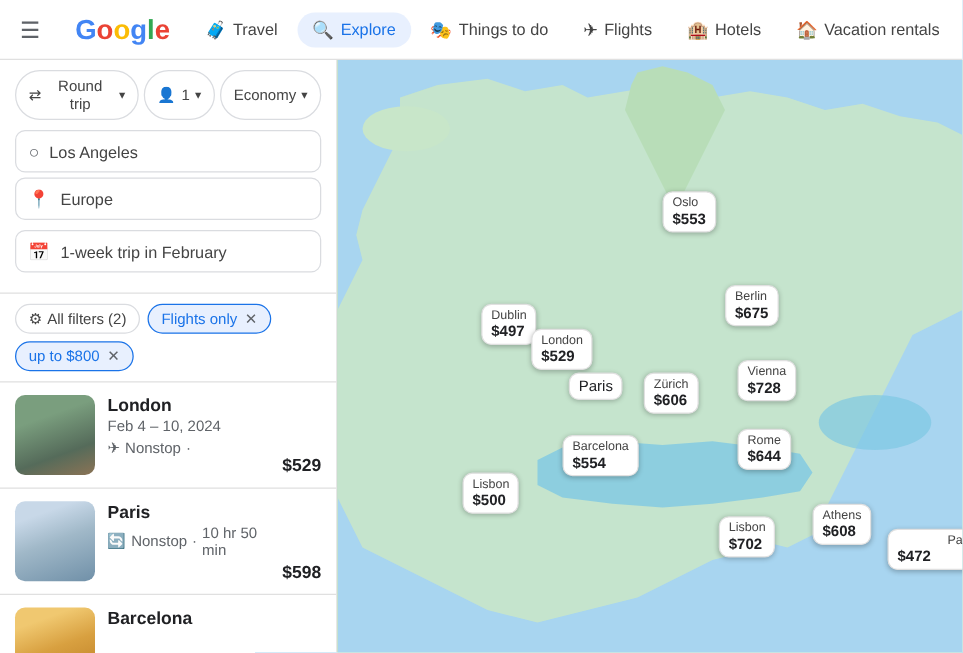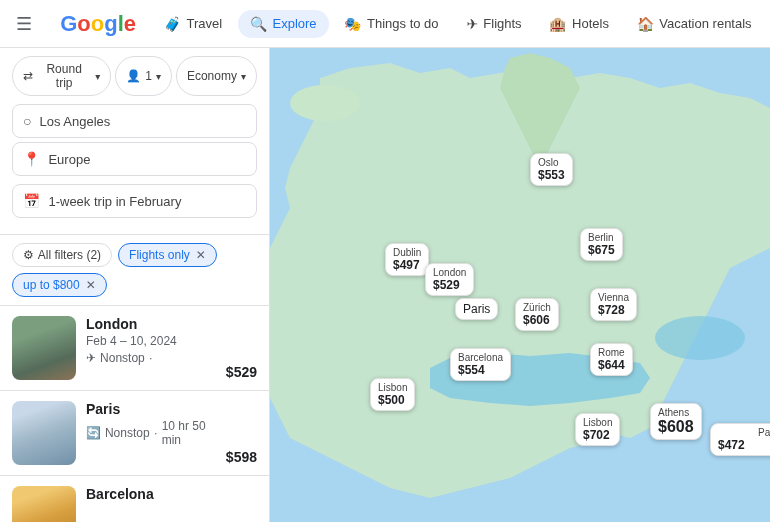--- a/index.html
+++ b/index.html
@@ -263,18 +263,18 @@
         <div class="map-label" style="top: 195px; left: 115px; position: absolute;"><span class="city" style="font-size:10px;font-weight:500;color:#444;">Dublin</span><span class="price" style="font-size:12px;font-weight:700;">$497</span></div>
         <div class="map-label" style="top: 215px; left: 155px; position: absolute;"><span class="city" style="font-size:10px;font-weight:500;color:#444;">London</span><span class="price" style="font-size:12px;font-weight:700;">$529</span></div>
         <div class="map-label" style="top: 180px; left: 310px; position: absolute;"><span class="city" style="font-size:10px;font-weight:500;color:#444;">Berlin</span><span class="price" style="font-size:12px;font-weight:700;">$675</span></div>
         <div class="map-label" style="top: 250px; left: 185px; position: absolute;"><span style="font-size:12px;font-weight:500;">Paris</span></div>
         <div class="map-label" style="top: 250px; left: 245px; position: absolute;"><span class="city" style="font-size:10px;font-weight:500;color:#444;">Zürich</span><span class="price" style="font-size:12px;font-weight:700;margin-top:32px;">$606</span></div>
         <div class="map-label" style="top: 240px; left: 320px; position: absolute;"><span class="city" style="font-size:10px;font-weight:500;color:#444;">Vienna</span><span class="price" style="font-size:12px;font-weight:700;">$728</span></div>
         <div class="map-label" style="top: 300px; left: 180px; position: absolute;"><span class="city" style="font-size:10px;font-weight:500;color:#444;">Barcelona</span><span class="price" style="font-size:12px;font-weight:700;">$554</span></div>
         <div class="map-label" style="top: 295px; left: 320px; position: absolute;"><span class="city" style="font-size:10px;font-weight:500;color:#444;">Rome</span><span class="price" style="font-size:12px;font-weight:700;">$644</span></div>
         <div class="map-label" style="top: 330px; left: 100px; position: absolute;"><span class="city" style="font-size:10px;font-weight:500;color:#444;">Lisbon</span><span class="price" style="font-size:12px;font-weight:700;">$500</span></div>
         <div class="map-label" style="top: 365px; left: 305px; position: absolute;"><span class="city" style="font-size:10px;font-weight:500;color:#444;">Lisbon</span><span class="price" style="font-size:12px;font-weight:700;">$702</span></div>
-        <div class="map-label" style="top: 355px; left: 380px; position: absolute;"><span class="city" style="font-size:10px;font-weight:500;color:#444;">Athens</span><span class="price" style="font-size:16px;font-weight:700;">$608</span></div>
+        <div class="map-label" style="top: 355px; left: 380px; position: absolute;"><span class="city" style="font-size:10px;font-weight:500;color:#444;">Athens</span><span class="price" style="font-size:12px;font-weight:700;">$608</span></div>
         <div class="map-label" style="top: 375px; left: 440px; position: absolute;"><span class="city" style="font-size:10px;font-weight:400;color:#444;margin-left:40px;">Paphos</span><span class="price" style="font-size:12px;font-weight:700;">$472</span></div>
       </div>
   </div>
 
 </div>
 
 </body></html>

